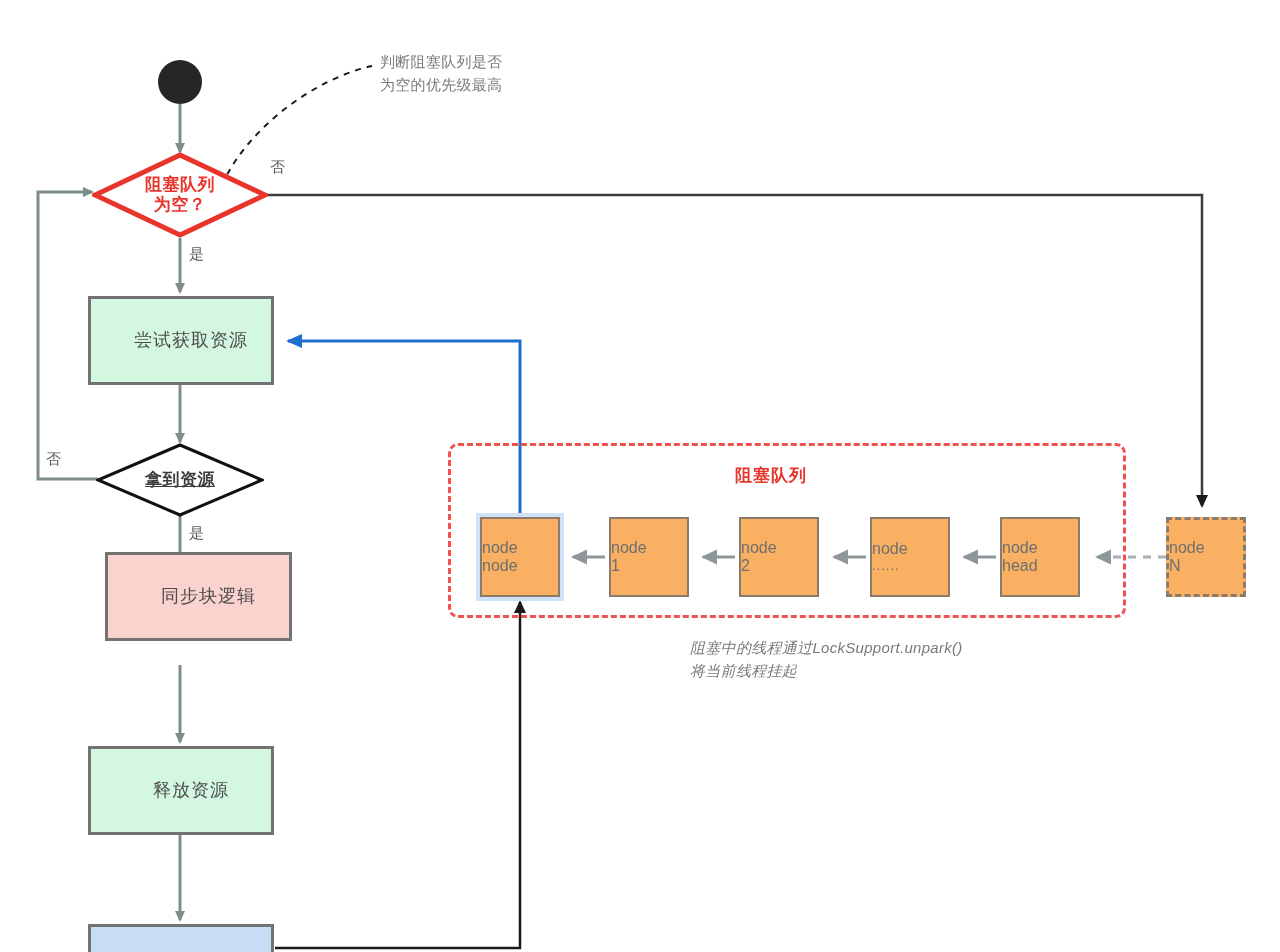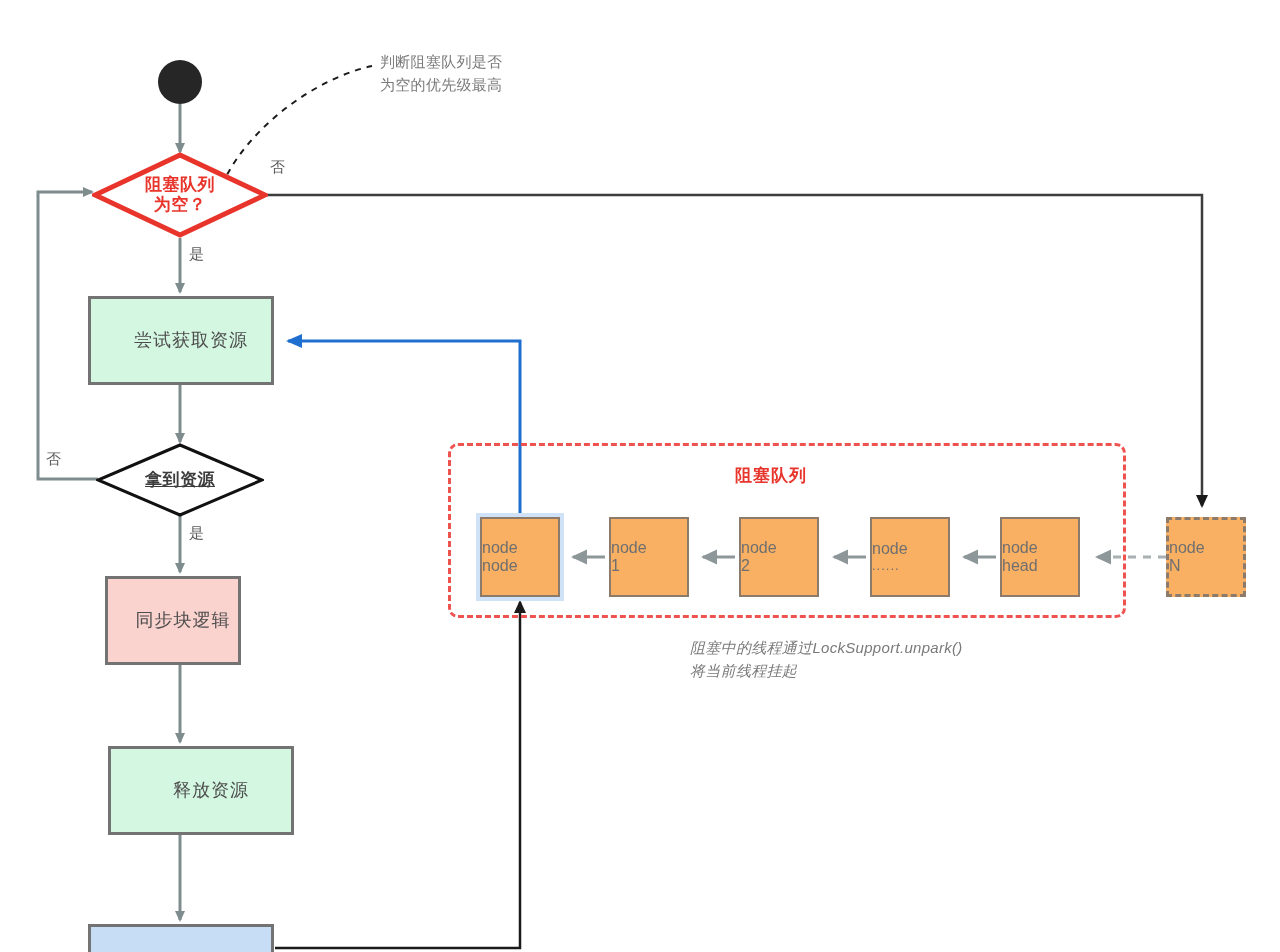--- a/index.html
+++ b/index.html
@@ -209,25 +209,25 @@
 
   <div class="diamond-wrap" style="left:96px; top:443px; width:168px; height:74px;">
     <svg width="168" height="74" viewBox="0 0 168 74">
       <polygon points="84,2 166,37 84,72 2,37" fill="#ffffff" stroke="#111111" stroke-width="3"></polygon>
     </svg>
     <div class="diamond-label dark">
       <span>拿到资源</span>
     </div>
   </div>
 
-  <div class="node proc pink" style="left:105px; top:576px; width:136px; height:89px;justify-content:center;">
+  <div class="node proc pink" style="left:105px; top:552px; width:187px; height:89px;justify-content:center;">
     <span>同步块逻辑</span>
   </div>
 
-  <div class="node proc green" style="left:88px; top:746px; width:186px; height:89px;margin-left:20px;">
+  <div class="node proc green" style="left:88px; top:746px; width:186px; height:89px;">
     <span>释放资源</span>
   </div>
 
   <div class="node proc blue" style="left:88px; top:924px; width:186px; height:89px;">
     
   </div>
 
   <div class="edge-label" style="left:270px; top:158px;">否</div>
   <div class="edge-label" style="left:189px; top:245px;">是</div>
   <div class="edge-label" style="left:46px; top:450px;">否</div>

